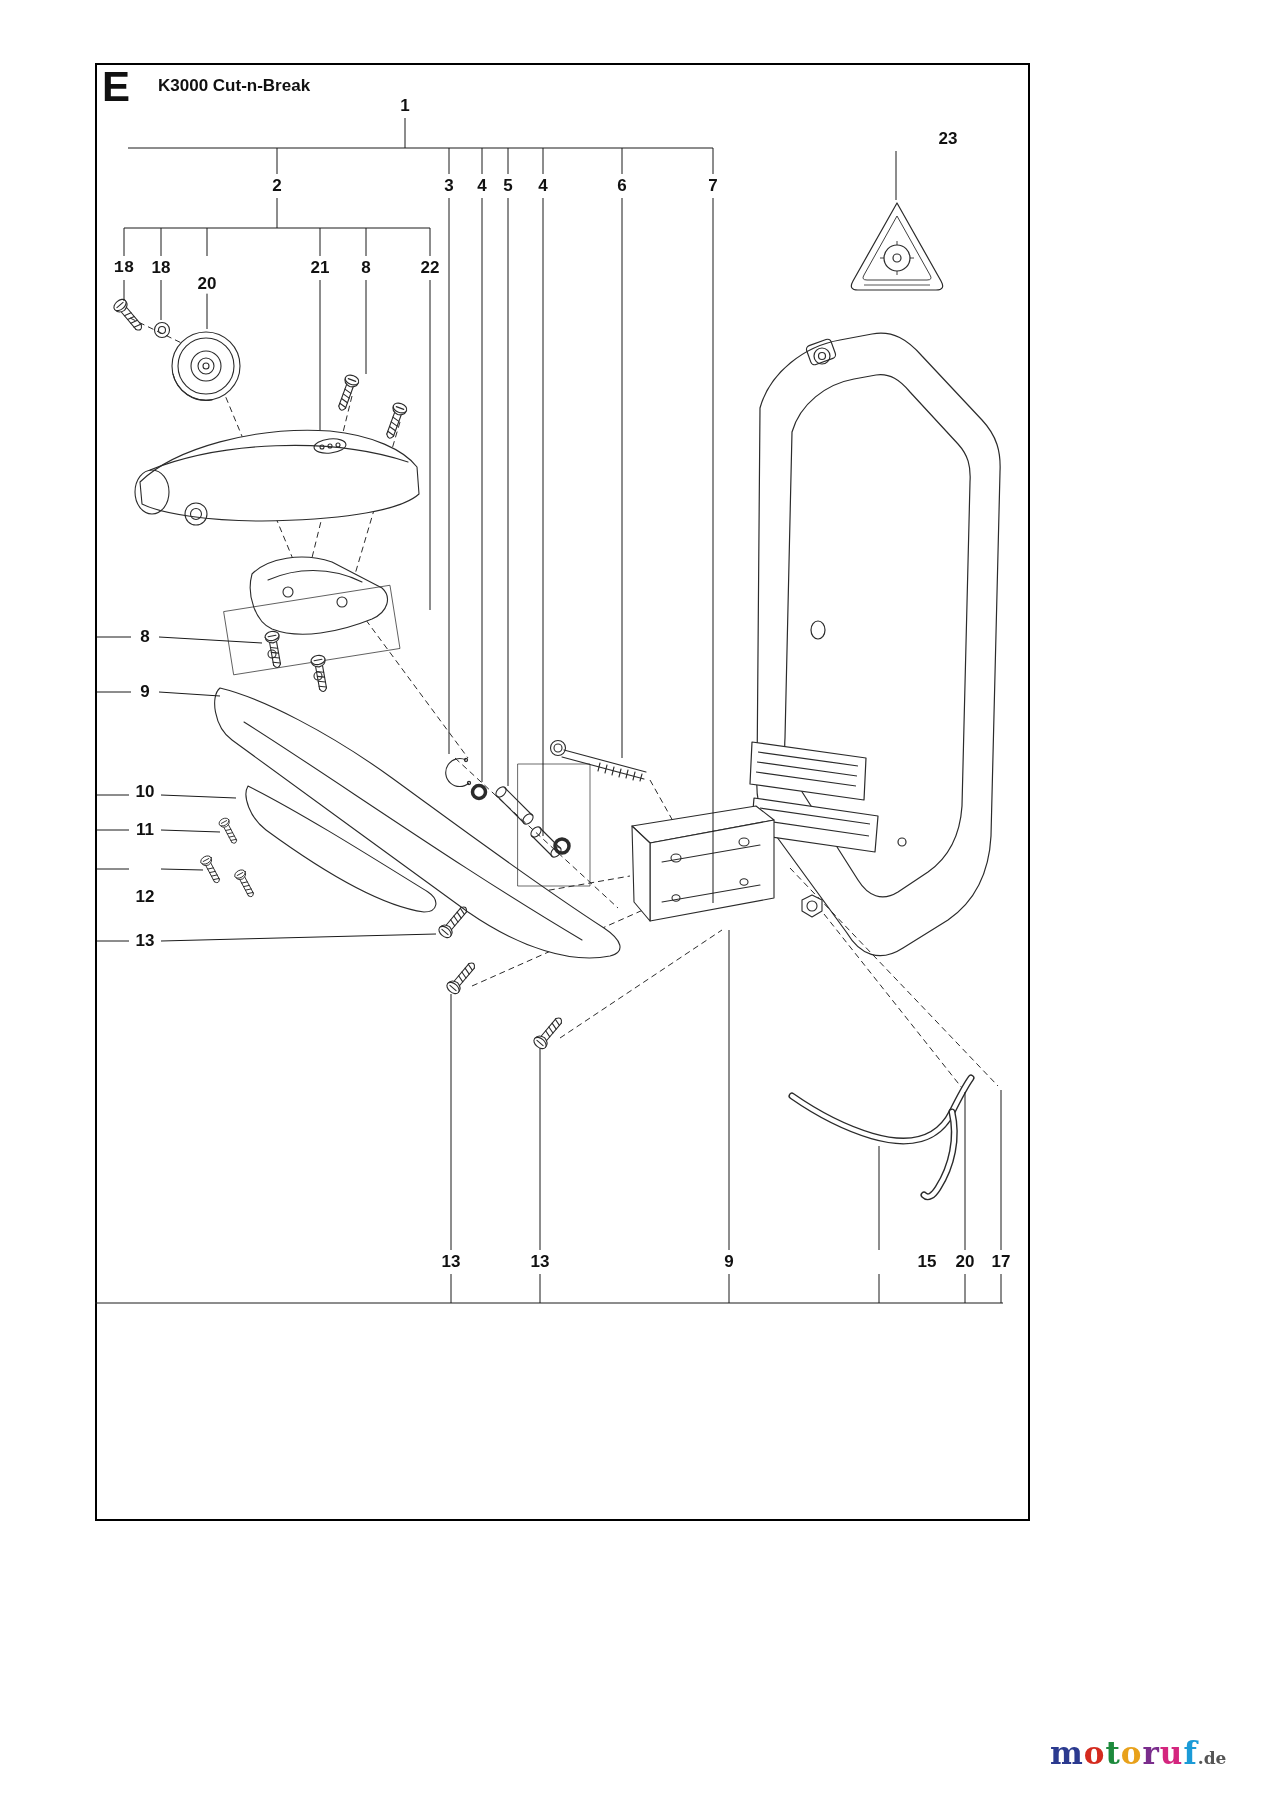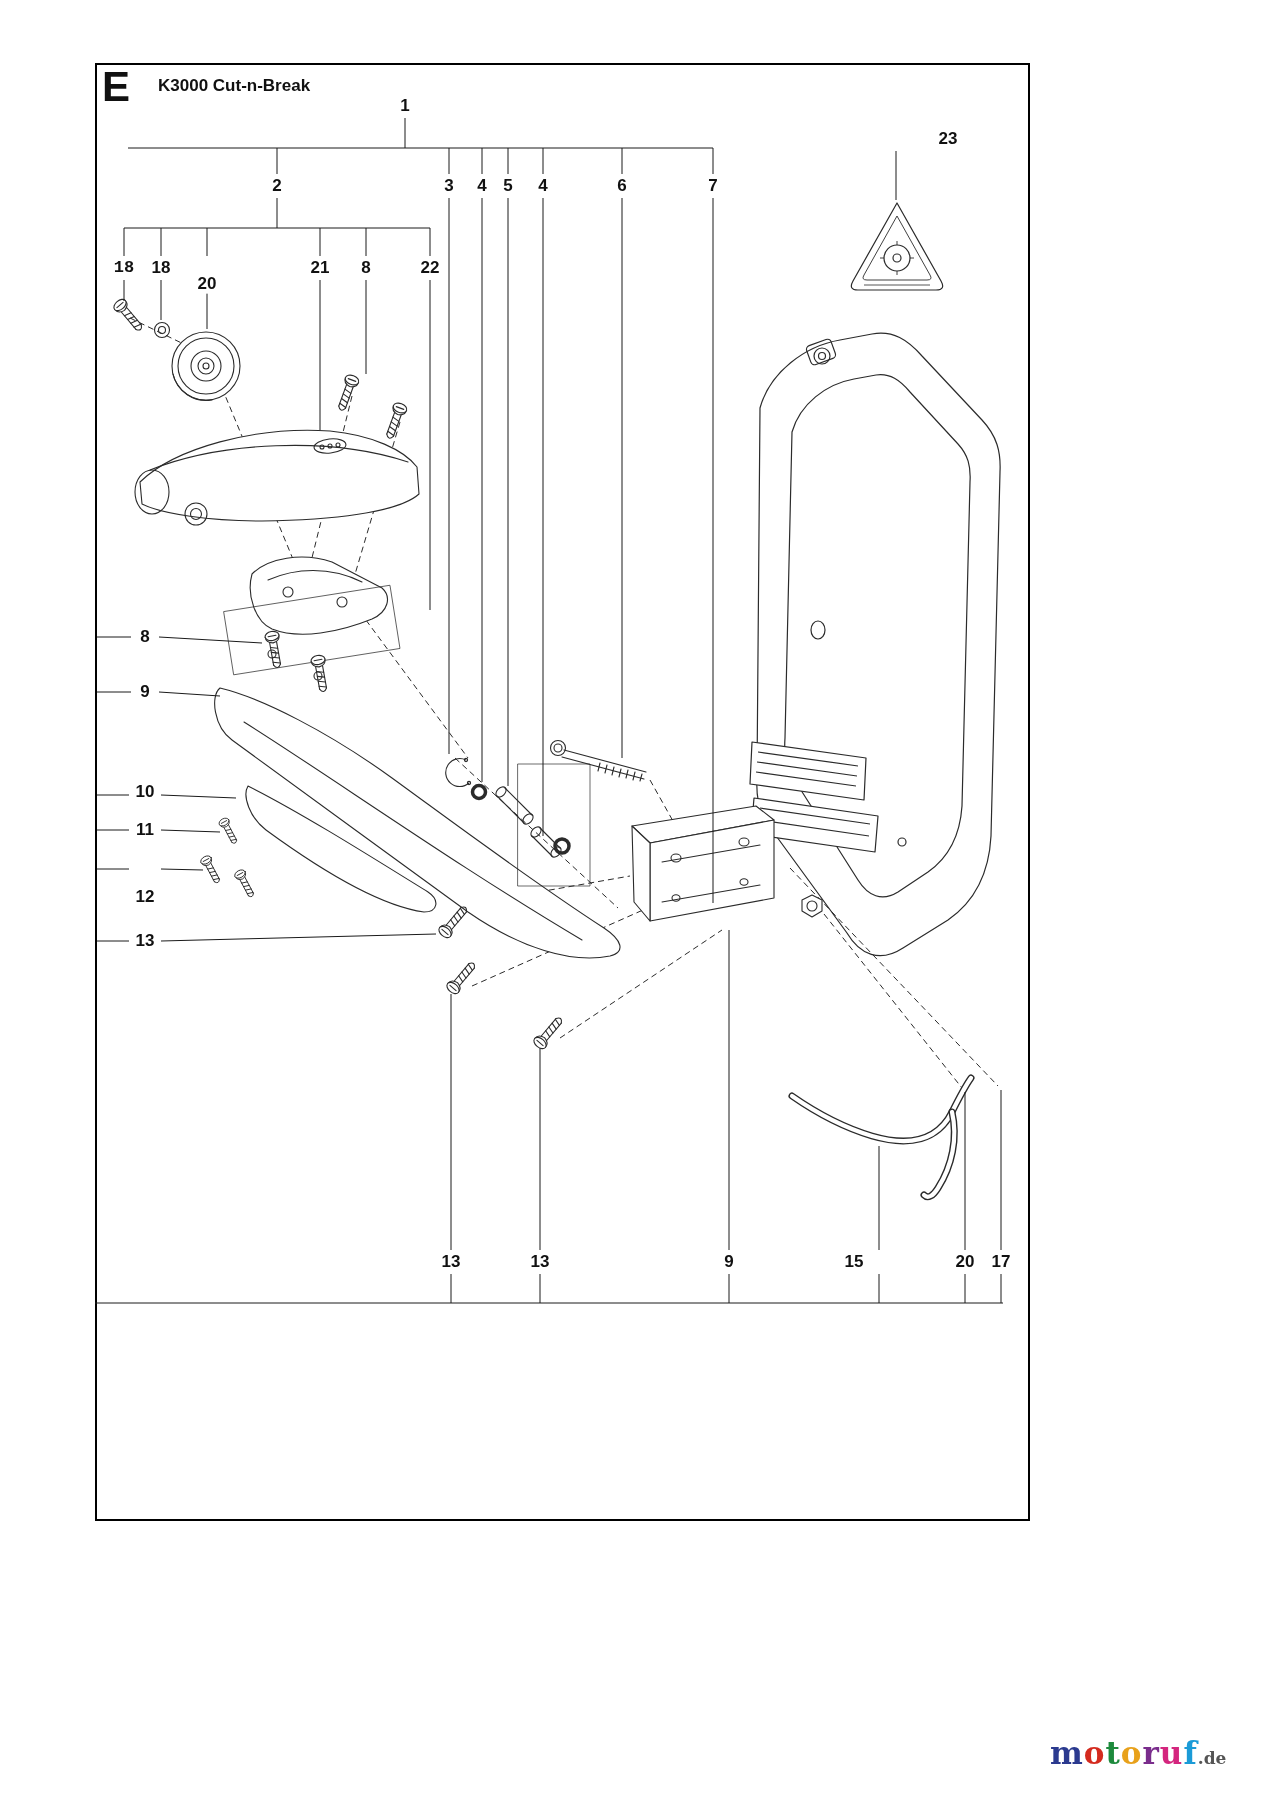--- a/index.html
+++ b/index.html
@@ -275,20 +275,20 @@
       <div class="callout" style="left: 430px; top: 268px;">22</div>
       <div class="callout" style="left: 145px; top: 637px;">8</div>
       <div class="callout" style="left: 145px; top: 692px;">9</div>
       <div class="callout" style="left: 145px; top: 792px;">10</div>
       <div class="callout" style="left: 145px; top: 830px;">11</div>
       <div class="callout" style="left: 145px; top: 869px; margin-top: 28px;">12</div>
       <div class="callout" style="left: 145px; top: 941px;">13</div>
       <div class="callout" style="left: 451px; top: 1262px;">13</div>
       <div class="callout" style="left: 540px; top: 1262px;">13</div>
       <div class="callout" style="left: 729px; top: 1262px;">9</div>
-      <div class="callout" style="left: 854px; top: 1262px; text-align: center;">15</div>
+      <div class="callout" style="left: 927px; top: 1262px; text-align: center;">15</div>
       <div class="callout" style="left: 965px; top: 1262px;">20</div>
       <div class="callout" style="left: 1001px; top: 1262px;">17</div>
     </div>
 
   <div class="watermark"><span><span style="color: rgb(43, 58, 143);">m</span><span style="color: rgb(212, 42, 30);">o</span><span style="color: rgb(29, 138, 60);">t</span><span style="color: rgb(232, 161, 27);">o</span><span style="color: rgb(122, 45, 140);">r</span><span style="color: rgb(212, 38, 126);">u</span><span style="color: rgb(27, 155, 215);">f</span></span><span class="suffix">.de</span></div>
 
 </div>
 
 </body></html>

